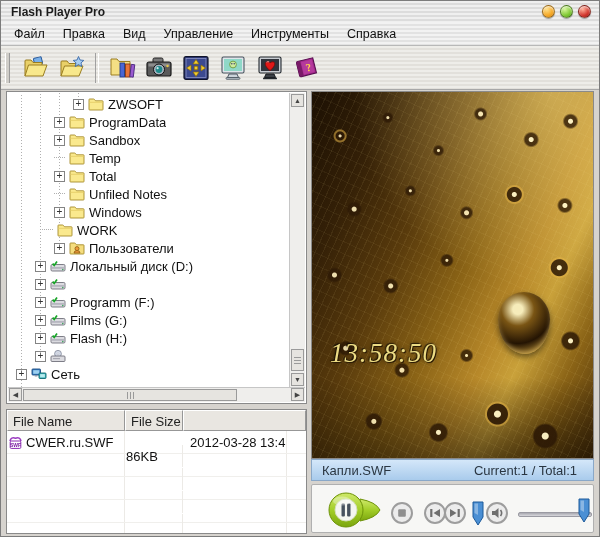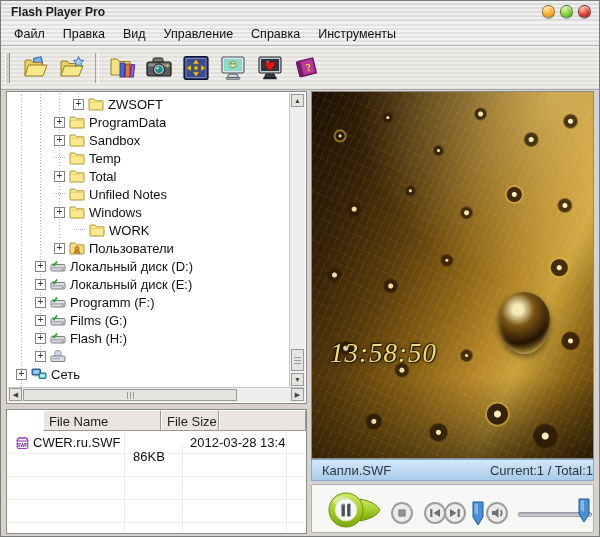--- a/index.html
+++ b/index.html
@@ -45,26 +45,26 @@
   .sb-l{left:1px;top:0px;}
   .sb-r{right:1px;top:0px;}
   .vthumb-sb{position:absolute;left:1px;right:1px;bottom:16px;height:20px;background:#e6e4e0;border:1px solid #9a9a9a;display:flex;align-items:center;justify-content:center;}
   .vthumb-sb::after{content:"";width:7px;height:7px;background:repeating-linear-gradient(0deg,#9a9a9a 0 1px,transparent 1px 3px);}
   .hthumb-sb{position:absolute;left:15px;width:212px;top:1px;bottom:1px;background:#e6e4e0;border:1px solid #9a9a9a;display:flex;align-items:center;justify-content:center;}
   .hthumb-sb::after{content:"";width:7px;height:7px;background:repeating-linear-gradient(90deg,#9a9a9a 0 1px,transparent 1px 3px);}
   
   .file-list{position:absolute;left:5px;top:408px;width:301px;height:125px;background:#fff;border:1px solid #8a8a8a;box-sizing:border-box;overflow:hidden;}
   .fl-header{display:flex;height:21px;}
   .fl-hcell{background:#e9e6e1;border:1px solid;border-color:#ffffff #979797 #979797 #ffffff;box-sizing:border-box;font-size:13px;color:#222;padding:1px 0 0 5px;display:flex;align-items:center;}
-  .fl-hcell.c0{width:118px;margin-left:36px;}
+  .fl-hcell.c0{width:118px;}
   .fl-hcell.c1{width:58px;}
   .fl-hcell.c2{width:104px;}
   .fl-hcell.cfill{flex:1;}
   .fl-row{display:flex;height:22px;border-bottom:1px solid #f0efec;font-size:13px;color:#111;align-items:center;}
-  .fl-cell{box-sizing:border-box;border-right:1px solid #eceae6;height:100%;display:flex;align-items:center;padding-left:8px;white-space:nowrap;overflow:hidden;}
+  .fl-cell{box-sizing:border-box;border-right:1px solid #eceae6;height:100%;display:flex;align-items:center;padding-left:1px;white-space:nowrap;overflow:hidden;}
   .fl-cell.c0{width:118px;gap:3px;}
   .fl-cell.c1{width:58px;margin-top:28px;}
   .fl-cell.c2{width:104px;padding-left:7px;}
   .ficon{display:flex;flex:none;}
   
   .stage{position:absolute;left:310px;top:90px;width:283px;height:368px;border:1px solid #8a8a8a;box-sizing:border-box;overflow:hidden;
     background:
       radial-gradient(circle at 10% 12%, rgba(255,240,190,.9) 0 1px, rgba(45,25,5,.85) 2px 4px, rgba(230,180,70,.55) 5px 6px, transparent 7px),
       radial-gradient(circle at 27% 7%, rgba(255,240,190,.9) 0 1px, rgba(45,25,5,.85) 2px 4px, transparent 6px),
       radial-gradient(circle at 45% 16%, rgba(255,240,190,.9) 0 1px, rgba(45,25,5,.8) 2px 4px, transparent 6px),
@@ -91,21 +91,21 @@
       repeating-linear-gradient(115deg, rgba(255,230,150,.07) 0 1px, transparent 1px 7px),
       repeating-linear-gradient(25deg, rgba(255,230,150,.05) 0 1px, transparent 1px 11px),
       radial-gradient(circle at 85% 0%, rgba(255,225,130,.55), transparent 45%),
       linear-gradient(to top, rgba(15,8,0,.55), transparent 22%),
       linear-gradient(115deg,#1c1003 0%,#342007 18%,#583a0c 35%,#8a6316 52%,#b8892a 66%,#c9a13a 74%,#8a6316 86%,#4a300a 100%);}
   .bigdrop{position:absolute;left:186px;top:200px;width:52px;height:62px;border-radius:50% 50% 48% 52%/44% 44% 56% 56%;
     background:radial-gradient(circle at 38% 28%, #f6ecba 0 9%, #7a5514 30%, #241403 62%, #c59a3a 90%, #3a260a 100%);
     box-shadow:0 3px 6px rgba(0,0,0,.5), inset 0 -2px 4px rgba(255,220,130,.4);}
   .clock{position:absolute;left:18px;top:246px;font-family:Liberation Serif, serif;font-style:italic;font-size:27px;letter-spacing:1px;color:#ecdc84;text-shadow:1px 1px 0 #2a1a04,-1px -1px 1px rgba(0,0,0,.6),0 0 4px rgba(0,0,0,.7);}
   .statusbar{position:absolute;left:310px;top:458px;width:283px;height:22px;box-sizing:border-box;border:1px solid #8aa8c8;
-    background:linear-gradient(180deg,#d4e7f9,#a9cbec);display:flex;align-items:center;justify-content:space-between;padding:0 0 0 10px;font-size:13px;color:#2a3642;}
+    background:linear-gradient(180deg,#d4e7f9,#a9cbec);display:flex;align-items:center;justify-content:space-between;padding:0 16px 0 10px;font-size:13px;color:#2a3642;}
   .controls{position:absolute;left:310px;top:483px;width:283px;height:49px;box-sizing:border-box;background:#f7f7f5;border:1px solid #b0b0b0;border-radius:2px;}
   .play-btn{position:absolute;left:14px;top:5px;width:58px;height:40px;}
   .ctl-btn{position:absolute;width:22px;height:22px;top:17px;}
   .handle{position:absolute;top:16px;width:12px;height:25px;}
   .vol-slider{position:absolute;left:206px;top:10px;width:74px;height:32px;}
   .vtrack{position:absolute;left:0;right:0;top:17px;height:3px;background:linear-gradient(180deg,#a8a8b0,#d8d8dc);border:1px solid #9a9aa2;border-radius:2px;}
   .vthumb{position:absolute;right:2px;top:3px;width:12px;height:25px;}
 </style>
 </head>
 <body>
@@ -119,22 +119,22 @@
       <span class="winbtn green"></span>
       <span class="winbtn red"></span>
     </div>
   </div>
 
   <div class="menubar" id="menubar">
       <div class="menu-item">Файл</div>
       <div class="menu-item">Правка</div>
       <div class="menu-item">Вид</div>
       <div class="menu-item">Управление</div>
+      <div class="menu-item">Инструменты</div>
       <div class="menu-item">Справка</div>
-      <div class="menu-item">Инструменты</div>
     </div>
 
   <div class="toolbar" id="toolbar">
     <div class="gripper"></div>
   <div class="tb-btn">
         <span class="tb-ico">
           <svg width="28" height="26" viewBox="0 0 28 26">
             <rect x="12" y="2.5" width="8" height="7" rx="1" fill="#7ab0e8" stroke="#2a5a9a" transform="rotate(-14 16 6)"></rect>
             <path d="M3 21 L3 6 Q3 5 4 5 L9 5 L11 7.5 L20 7.5 L20 10" fill="#e9d068" stroke="#9a7d20" stroke-width="1"></path>
             <path d="M3 21 L6.5 10 L25 10 L21 21 Z" fill="#f8e88c" stroke="#9a7d20" stroke-width="1"></path>
@@ -295,21 +295,21 @@
         <div class="tree-row" style="padding-left: 46px;">
           <span class="expander">+</span>
           <span class="ticon">
             <svg width="16" height="14" viewBox="0 0 16 14">
               <path d="M1 4 L1 2.6 Q1 2 1.6 2 L5.6 2 Q6.1 2 6.4 2.4 L7.5 3.8 L14.4 3.8 Q15 3.8 15 4.4 L15 12.4 Q15 13 14.4 13 L1.6 13 Q1 13 1 12.4 Z" fill="#fae98e" stroke="#a58a2a" stroke-width="0.9"></path>
               <path d="M1.5 5.3 L14.5 5.3" stroke="#e8d06c" stroke-width="1"></path>
             </svg>
           </span>
           <span class="tlabel">Windows</span>
         </div>
-        <div class="tree-row" style="padding-left: 66px;">
+        <div class="tree-row" style="padding-left: 34px;">
           <span class="exp-spacer"></span>
           <span class="ticon">
             <svg width="16" height="14" viewBox="0 0 16 14">
               <path d="M1 4 L1 2.6 Q1 2 1.6 2 L5.6 2 Q6.1 2 6.4 2.4 L7.5 3.8 L14.4 3.8 Q15 3.8 15 4.4 L15 12.4 Q15 13 14.4 13 L1.6 13 Q1 13 1 12.4 Z" fill="#fae98e" stroke="#a58a2a" stroke-width="0.9"></path>
               <path d="M1.5 5.3 L14.5 5.3" stroke="#e8d06c" stroke-width="1"></path>
             </svg>
           </span>
           <span class="tlabel">WORK</span>
         </div>
         <div class="tree-row" style="padding-left: 46px;">
@@ -338,21 +338,20 @@
         <div class="tree-row" style="padding-left: 27px;">
           <span class="expander">+</span>
           <span class="ticon">
             <svg width="16" height="14" viewBox="0 0 16 14">
               <rect x="1" y="5.5" width="14" height="6.5" rx="1.2" fill="#dbdbe0" stroke="#70707a" stroke-width="0.9"></rect>
               <rect x="1.6" y="8" width="12.8" height="1.8" fill="#b6b6c0"></rect>
               <circle cx="12.8" cy="10.6" r="0.8" fill="#3aa05a"></circle>
               <path d="M2.6 4.6 L4.2 6.4 L7 2.4" fill="none" stroke="#18a428" stroke-width="1.7"></path>
             </svg>
           </span>
-          <span class="tlabel">Локальный диск (E:)</span>
         </div>
         <div class="tree-row" style="padding-left: 27px;">
           <span class="expander">+</span>
           <span class="ticon">
             <svg width="16" height="14" viewBox="0 0 16 14">
               <rect x="1" y="5.5" width="14" height="6.5" rx="1.2" fill="#dbdbe0" stroke="#70707a" stroke-width="0.9"></rect>
               <rect x="1.6" y="8" width="12.8" height="1.8" fill="#b6b6c0"></rect>
               <circle cx="12.8" cy="10.6" r="0.8" fill="#3aa05a"></circle>
               <path d="M2.6 4.6 L4.2 6.4 L7 2.4" fill="none" stroke="#18a428" stroke-width="1.7"></path>
             </svg>

